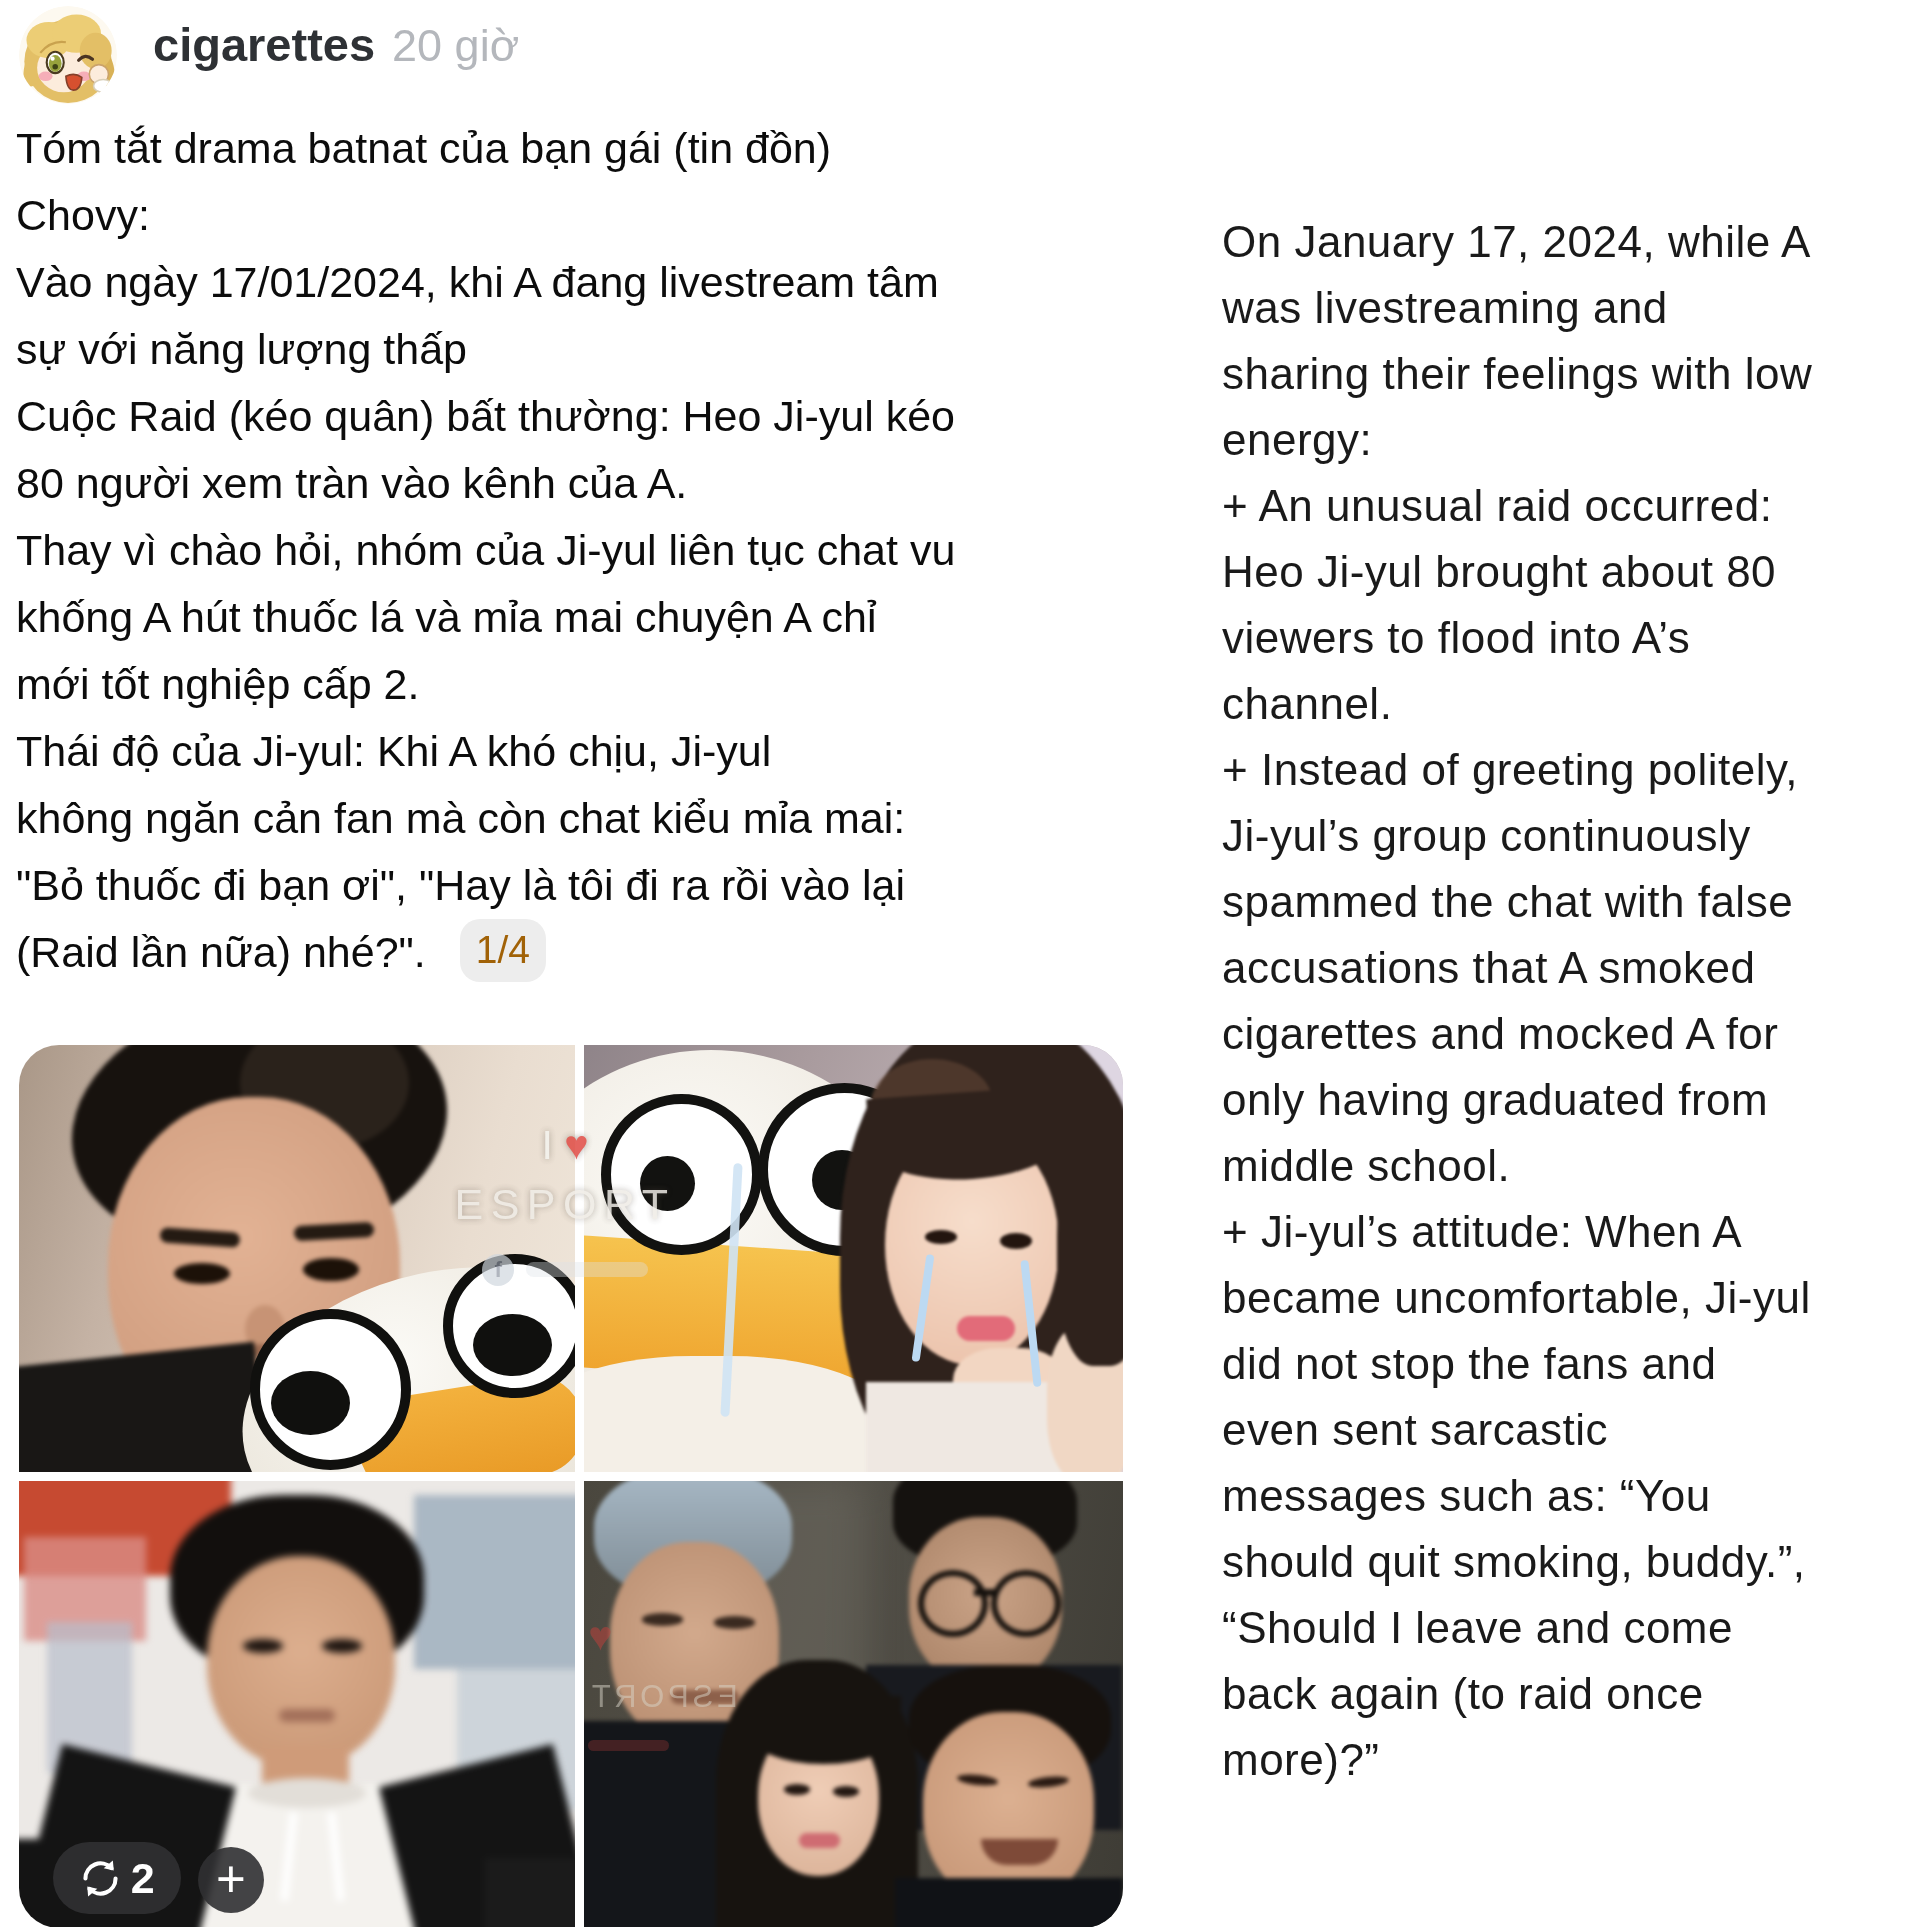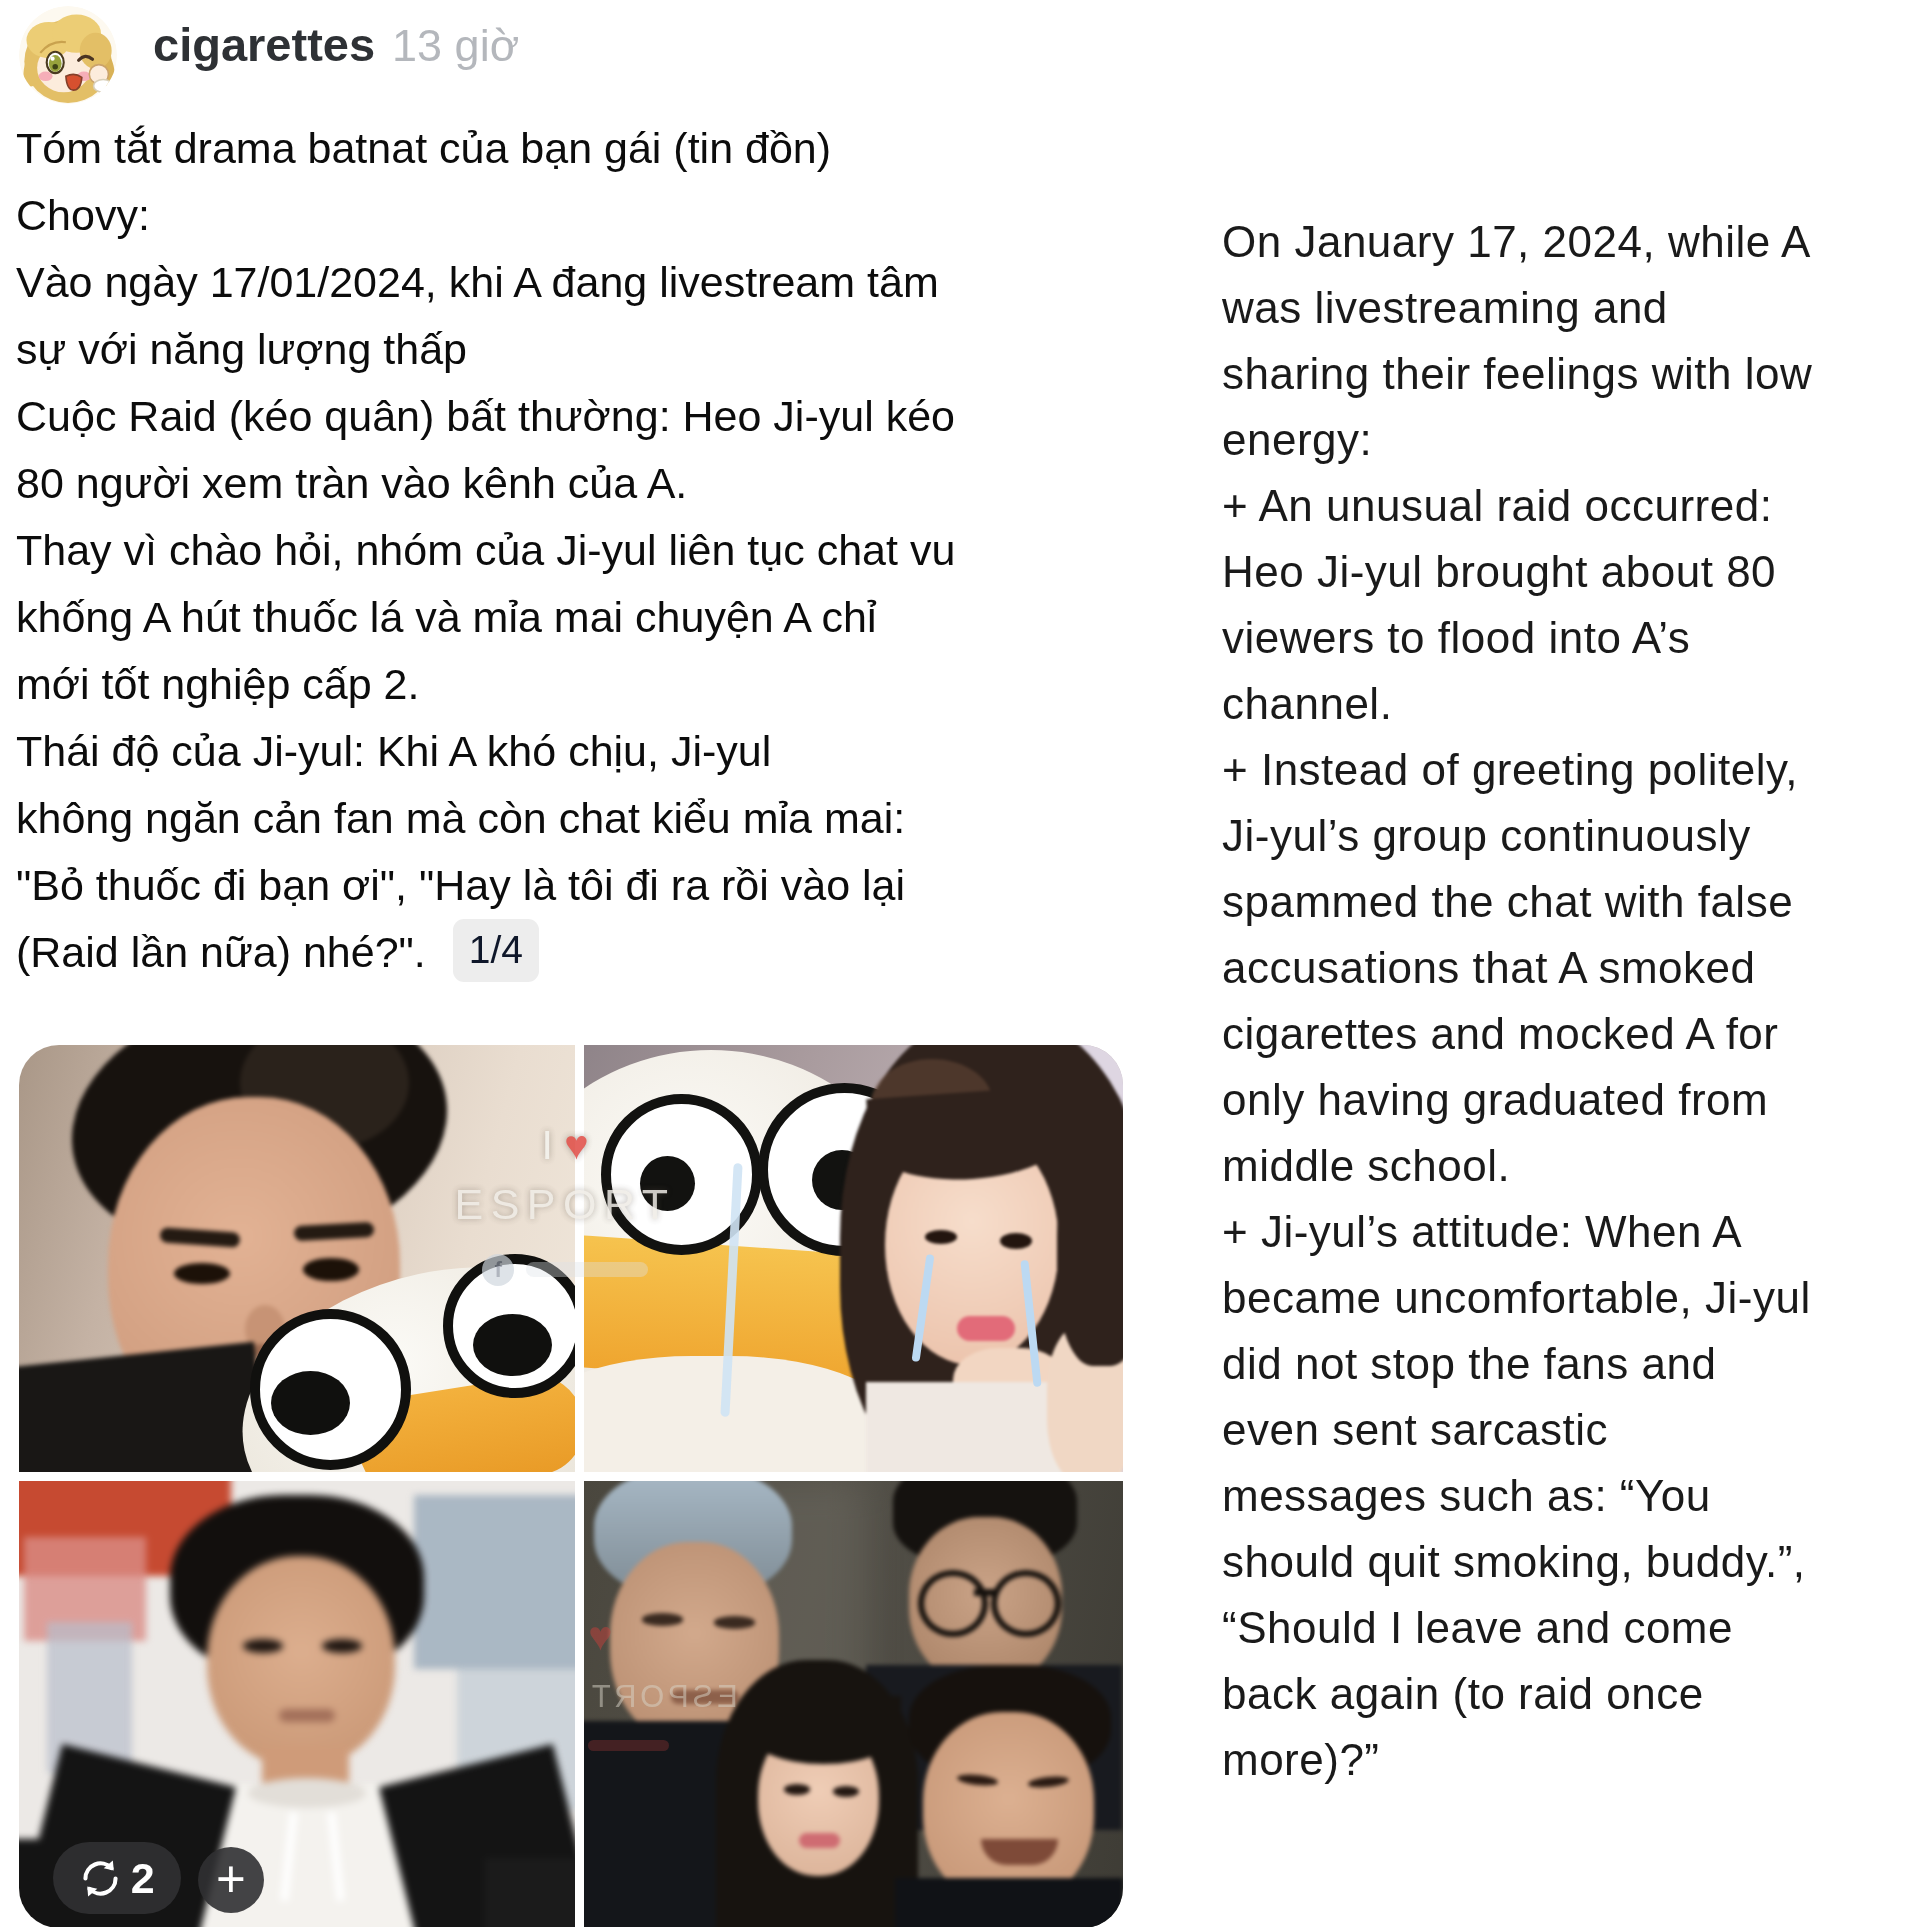--- a/index.html
+++ b/index.html
@@ -7,22 +7,22 @@
   .page{position:absolute;inset:0;width:1928px;height:1928px;background:#fff;}
 
   
   .avatar{position:absolute;left:19px;top:5.6px;width:98px;height:98px;border-radius:50%;overflow:hidden;}
   .hdr-line{position:absolute;left:153px;top:17px;display:flex;gap:17px;align-items:baseline;}
   .hdr-name{font-size:47px;font-weight:700;color:#2e3135;}
   .hdr-time{font-size:45px;font-weight:400;color:#b4b7bc;}
 
   
   .vn{position:absolute;left:16px;top:115px;font-size:43px;line-height:67px;color:#0c0c0c;white-space:pre;}
-  .badge{display:inline-block;margin-left:27px;background:#ededed;color:#0f172a;font-size:39px;
-    line-height:1;padding:11.3px 16px 13px;border-radius:11px;vertical-align:3.8px;white-space:normal;}
+  .badge{display:inline-block;margin-left:34px;background:#ededed;color:#a16207;font-size:39px;
+    line-height:1;padding:11.3px 16px 13px;border-radius:20px;vertical-align:3.8px;white-space:normal;}
   .en{position:absolute;left:1222px;top:209px;width:759px;font-size:44px;line-height:66px;
     color:#1a1a1a;white-space:pre;letter-spacing:0.5px;}
 
   
   .gridwrap{position:absolute;left:19px;top:1045px;width:1104px;height:883px;border-radius:40px;
     overflow:hidden;background:#fff;}
   .grid{position:absolute;inset:0;display:grid;grid-template-columns:556px 539px;
     grid-template-rows:427px 446px;gap:9.4px;}
   .ph{position:relative;overflow:hidden;}
   .s{position:absolute;}
@@ -79,21 +79,21 @@
       <path d="M56 51 q6 -7 13 -1" stroke="#4a3423" stroke-width="3" fill="none" stroke-linecap="round"></path>
       <ellipse cx="25" cy="66" rx="6.5" ry="4.5" fill="#f6aeb8"></ellipse>
       <ellipse cx="61" cy="66" rx="6.5" ry="4.5" fill="#f6aeb8"></ellipse>
       <path d="M44 66 q8 -4 15 1 q-1 12 -8 12 q-6 0 -7 -13 z" fill="#d6502f" stroke="#84402a" stroke-width="1.5"></path>
       <circle cx="75" cy="64" r="9" fill="#fcecdc" stroke="#caa26a" stroke-width="1.5"></circle>
       <ellipse cx="79" cy="75" rx="9" ry="6" fill="#ffffff" stroke="#d8cfb8" stroke-width="1.5"></ellipse>
     </svg>
   </div>
   <div class="hdr-line">
     <span class="hdr-name">cigarettes</span>
-    <span class="hdr-time">13 giờ</span>
+    <span class="hdr-time">20 giờ</span>
   </div>
 
   <div class="vn"><span>Tóm tắt drama batnat của bạn gái (tin đồn)
 Chovy:
 Vào ngày 17/01/2024, khi A đang livestream tâm
 sự với năng lượng thấp
 Cuộc Raid (kéo quân) bất thường: Heo Ji-yul kéo
 80 người xem tràn vào kênh của A.
 Thay vì chào hỏi, nhóm của Ji-yul liên tục chat vu
 khống A hút thuốc lá và mỉa mai chuyện A chỉ

